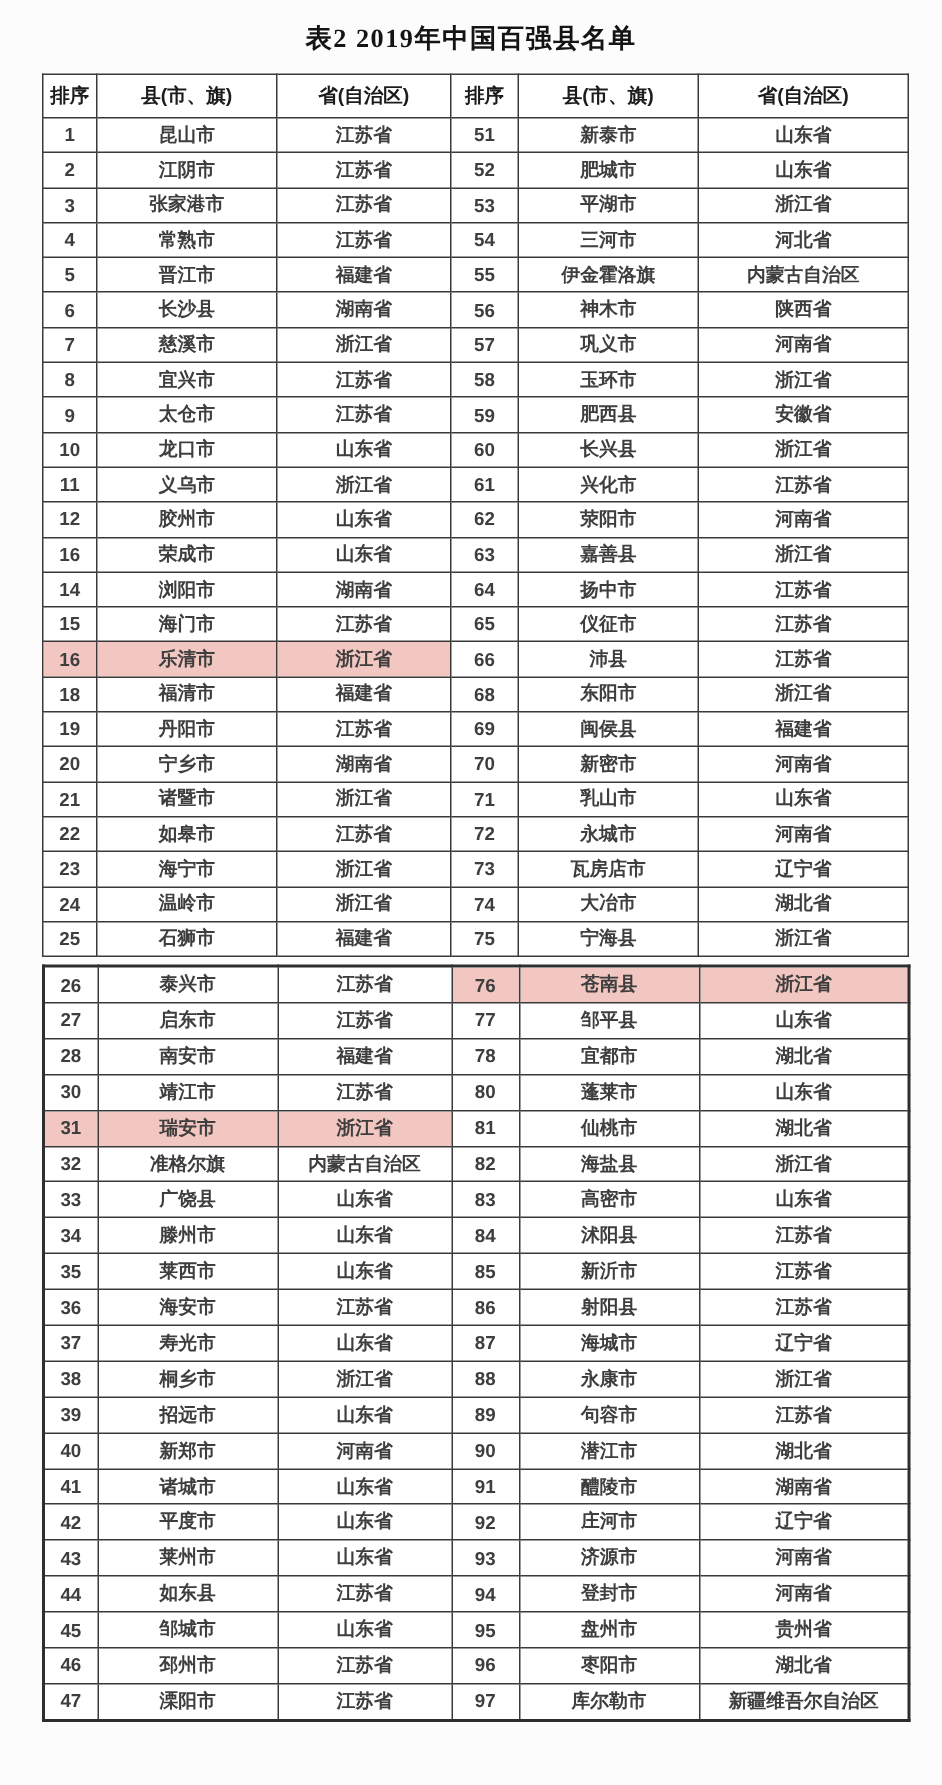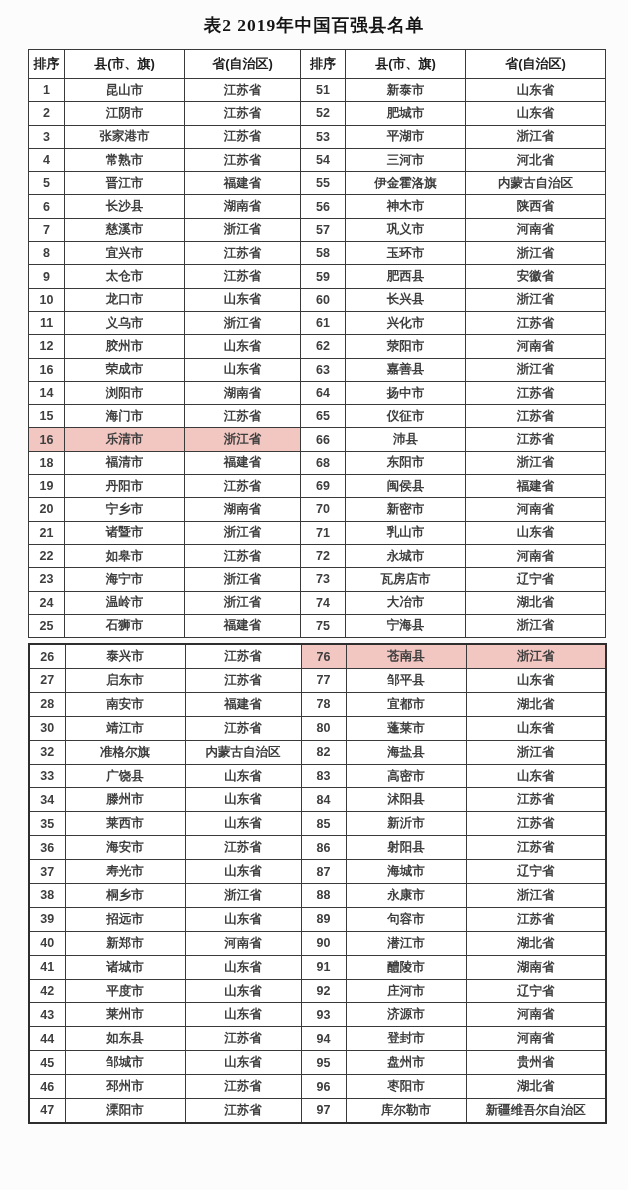--- a/index.html
+++ b/index.html
@@ -326,20 +326,28 @@
           </tr>
           <tr>
             <td class="col-rank">30</td>
             <td>靖江市</td>
             <td>江苏省</td>
             <td class="col-rank">80</td>
             <td>蓬莱市</td>
             <td>山东省</td>
           </tr>
           <tr>
+            <td class="col-rank hl">31</td>
+            <td class="hl">瑞安市</td>
+            <td class="hl">浙江省</td>
+            <td class="col-rank">81</td>
+            <td>仙桃市</td>
+            <td>湖北省</td>
+          </tr>
+          <tr>
             <td class="col-rank">32</td>
             <td>准格尔旗</td>
             <td>内蒙古自治区</td>
             <td class="col-rank">82</td>
             <td>海盐县</td>
             <td>浙江省</td>
           </tr>
           <tr>
             <td class="col-rank">33</td>
             <td>广饶县</td>

